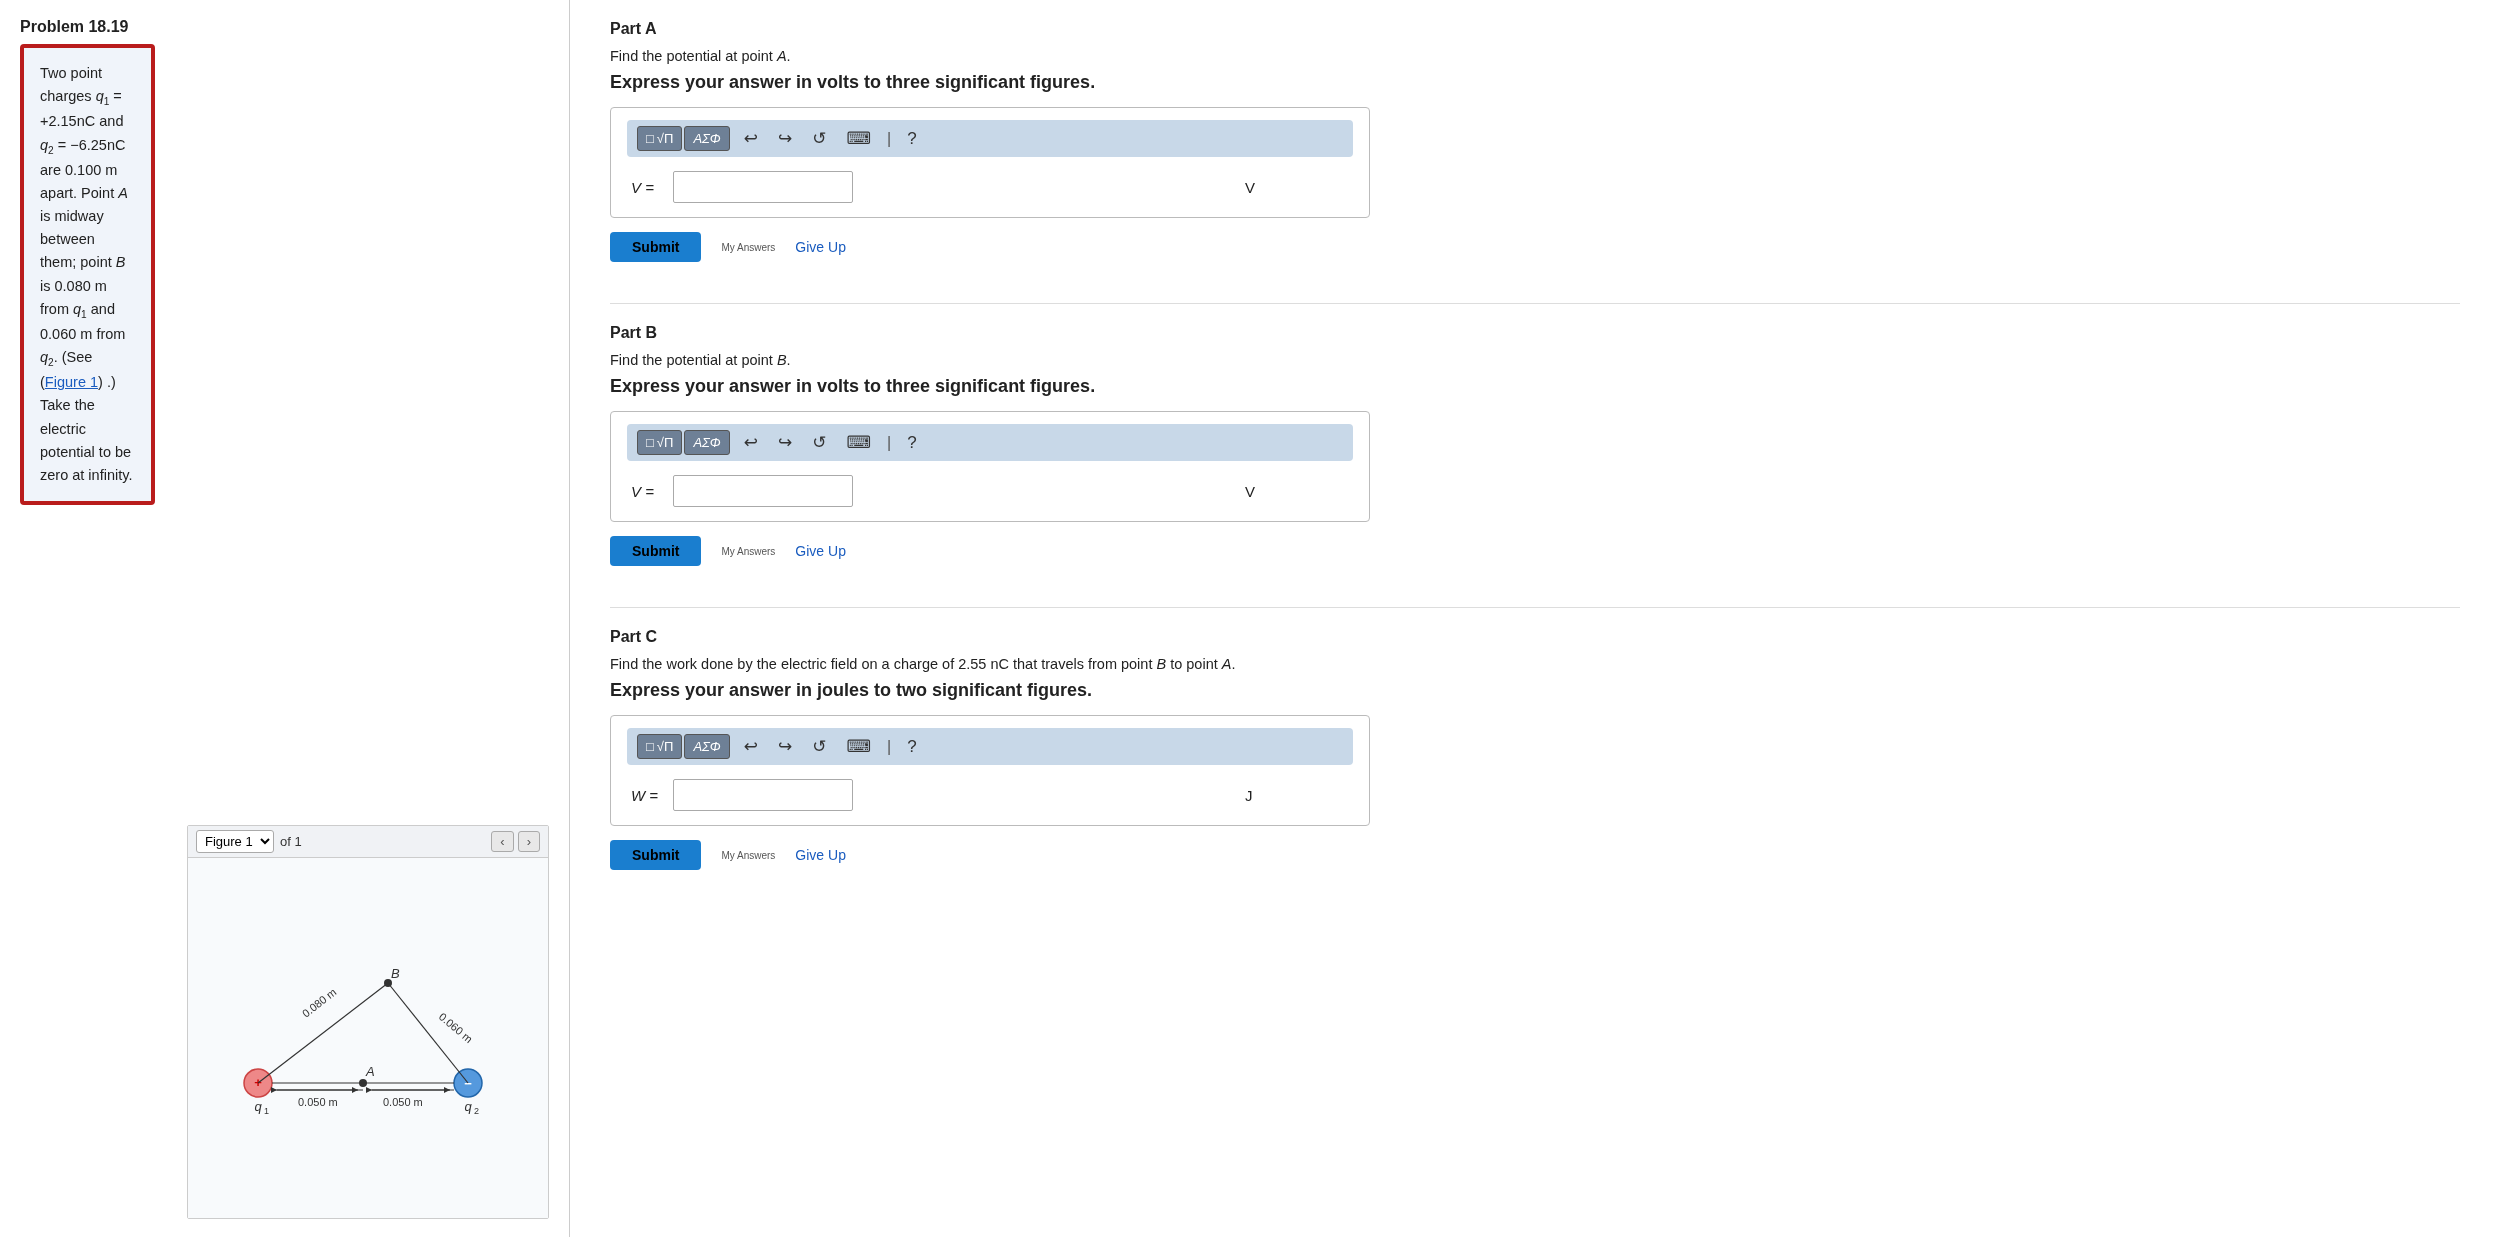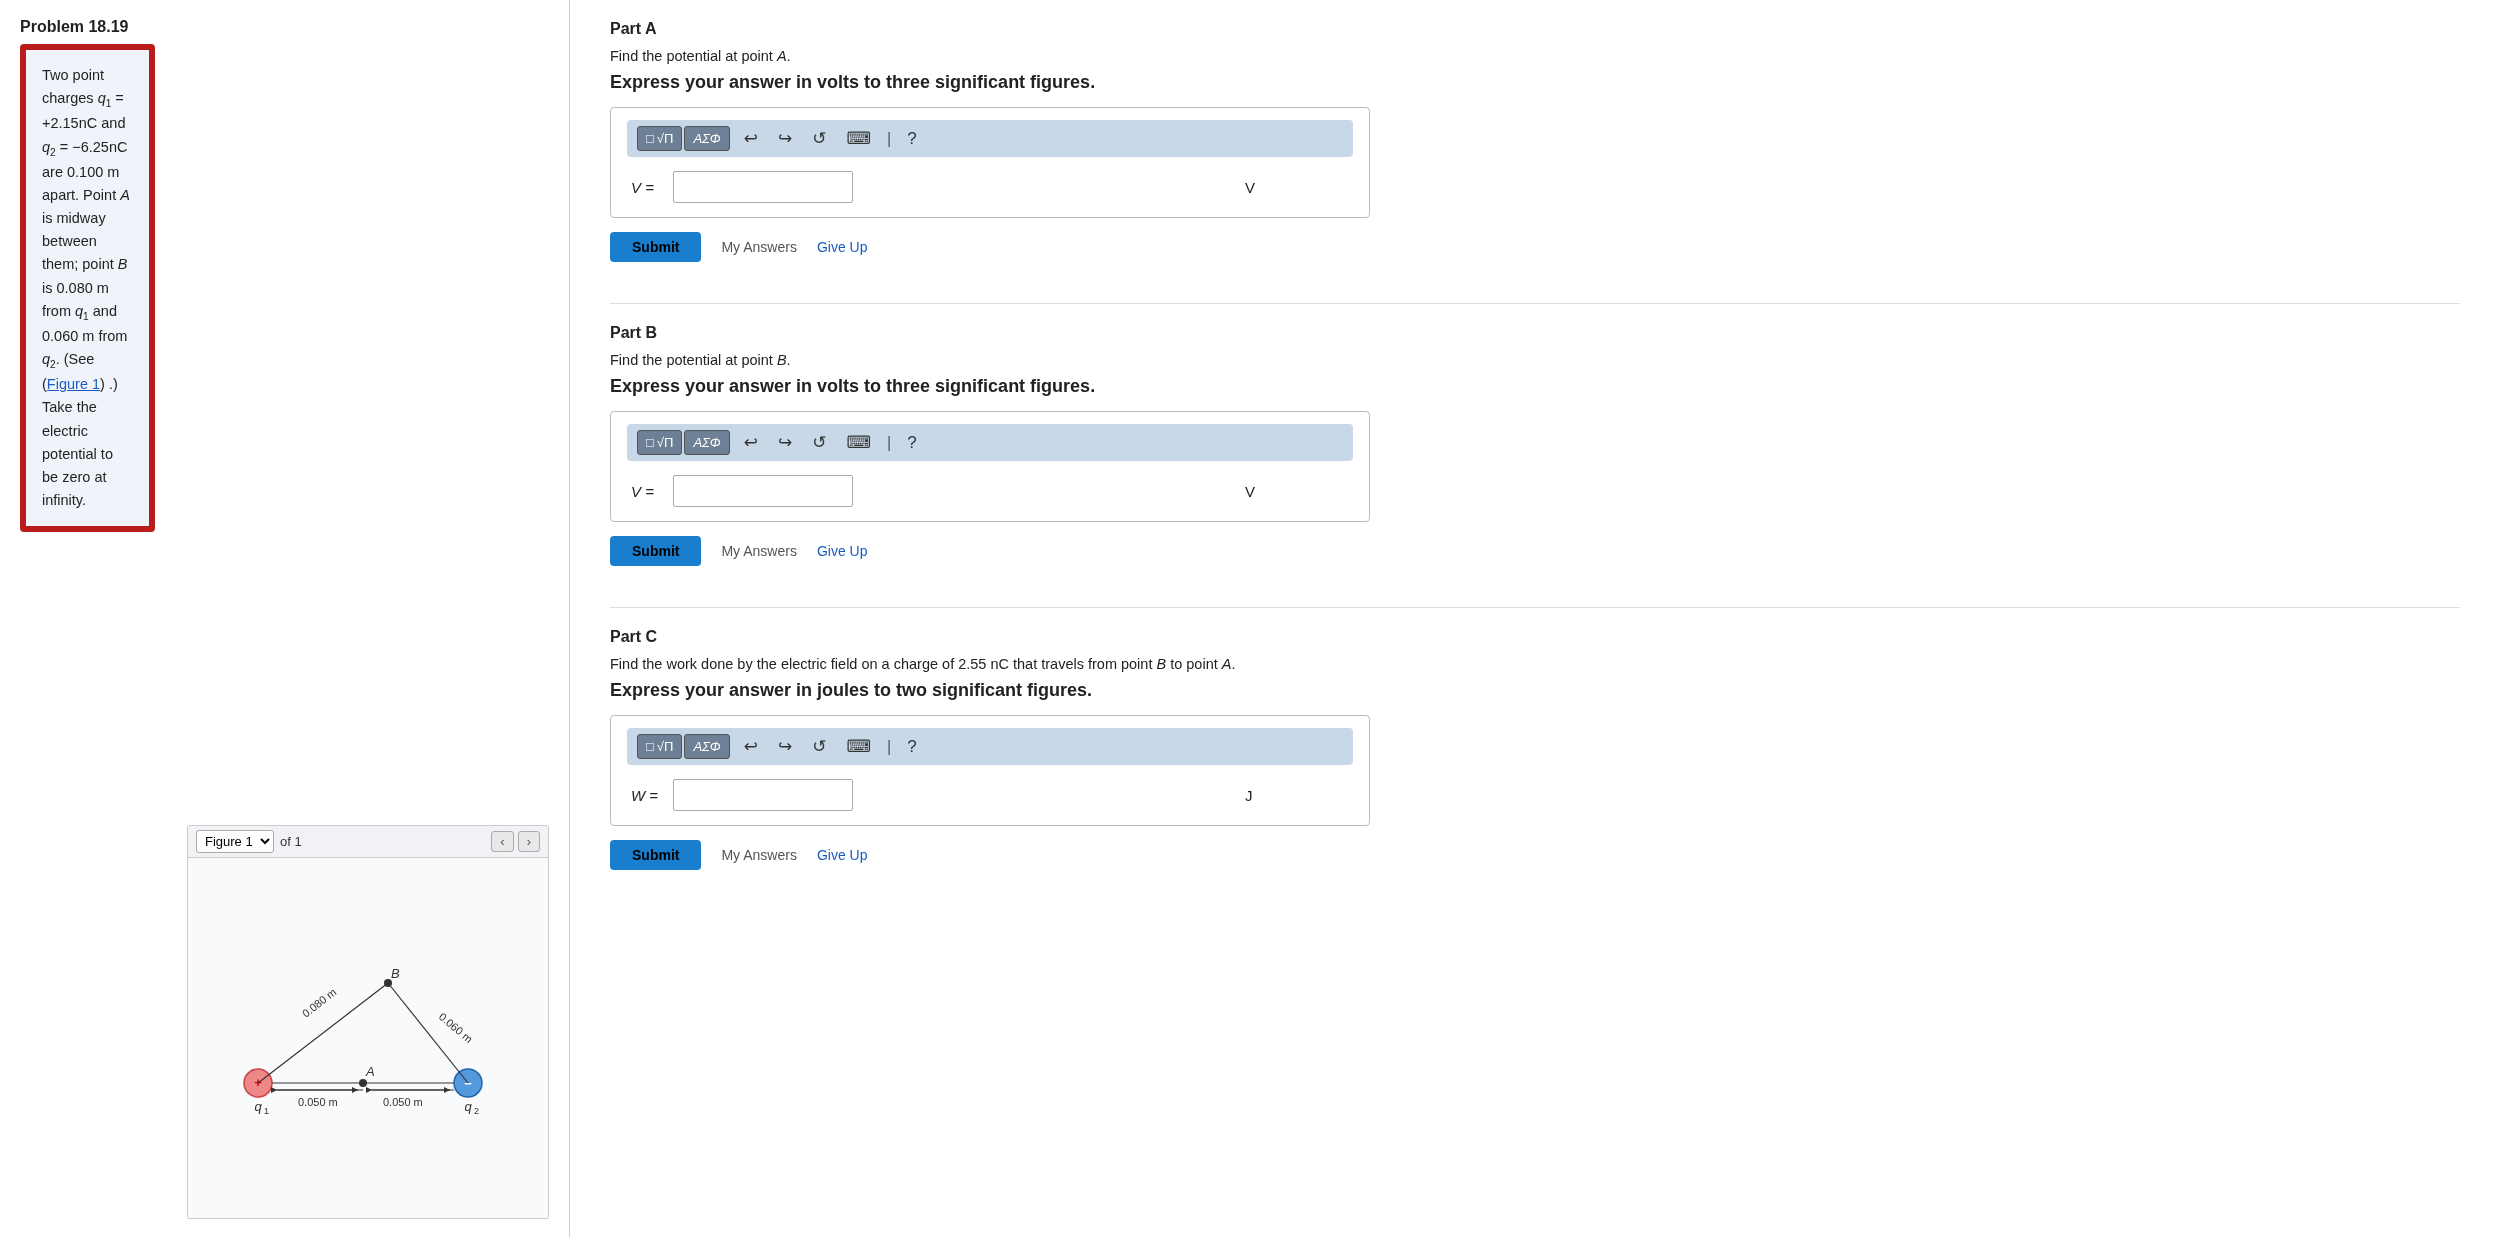--- a/index.html
+++ b/index.html
@@ -24,21 +24,21 @@
       background: #fff;
     }
 
     .problem-title {
       font-size: 16px;
       font-weight: bold;
       margin-bottom: 8px;
     }
 
     .problem-box {
-      border: 6px solid #b91c1c;
+      border: 4px solid #b91c1c;
       border-radius: 4px;
       background: #f0f4fa;
       padding: 14px 16px;
       font-size: 14.5px;
       line-height: 1.6;
     }
 
     .problem-box a {
       color: #1a5cbf;
       text-decoration: underline;
@@ -247,21 +247,21 @@
       color: #000000;
       border: none;
       border-radius: 4px;
       padding: 7px 22px;
       font-size: 14px;
       cursor: pointer;
       font-weight: bold;
     }
 
     .my-answers-link {
-      font-size: 14px;
+      font-size: 10px;
       color: #555;
       cursor: pointer;
     }
 
     .give-up-link {
       font-size: 14px;
       color: #1a5cbf;
       text-decoration: none;
       cursor: pointer;
     }

